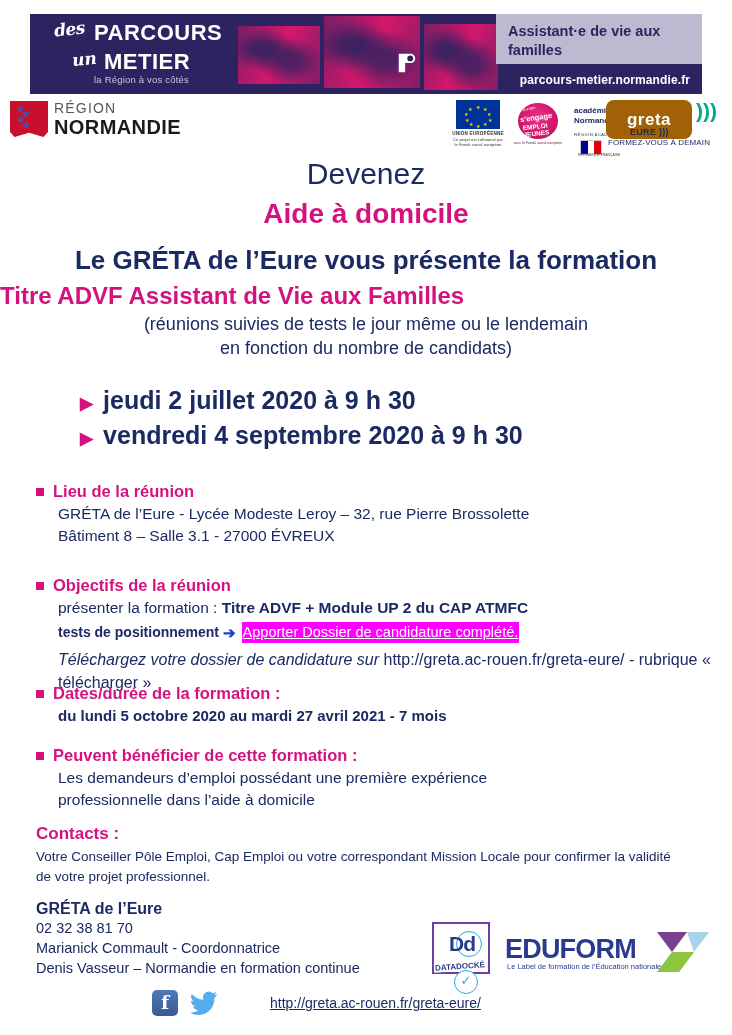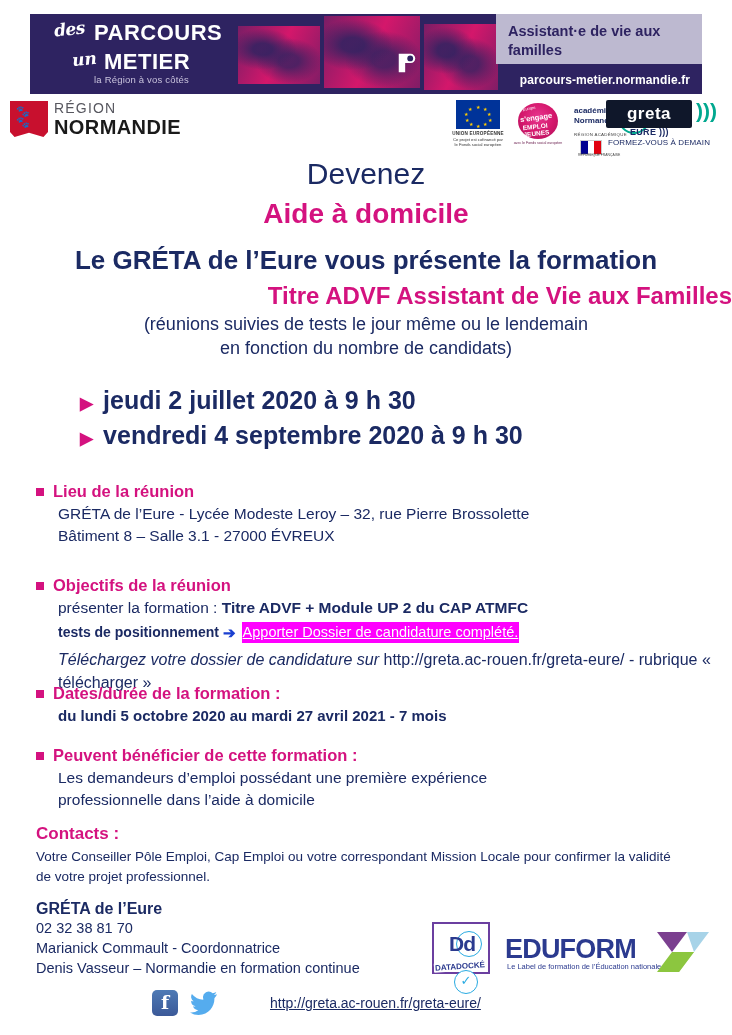--- a/index.html
+++ b/index.html
@@ -213,22 +213,22 @@
   }
   .ac-cap { position: absolute; left: 0; top: 31px; font-size: 4.4px; color: #444; letter-spacing: .3px; }
   .ac-paren { position: absolute; left: 72px; top: 4px; color: #00a88f; font-size: 17px; font-weight: bold; }
 
   .greta-logo {
     position: absolute; left: 148px; top: 2px;
     width: 132px; height: 52px;
   }
   .greta-pill {
     position: absolute; left: 6px; top: 2px;
-    width: 86px; height: 28px;
-    background: #0f172a; border-radius: 2px;
+    width: 86px; height: 39px;
+    background: #a16207; border-radius: 8px;
   }
   .greta-word {
     position: absolute; inset: 0;
     display: flex; align-items: center; justify-content: center;
     color: #ffffff; font-size: 17px; font-weight: bold;
     letter-spacing: 0.5px;
   }
   .greta-paren { position: absolute; left: 96px; top: 1px; color: #00a88f; font-size: 21px; font-weight: bold; }
   .greta-eure { position: absolute; left: 8px; top: 29px; font-size: 9px; font-weight: bold; color: #1b2a63; letter-spacing: .3px; padding-left: 22px; }
   .greta-slogan { position: absolute; left: 8px; top: 40px; font-size: 8px; color: #1b2a63; letter-spacing: .1px; }
@@ -252,21 +252,21 @@
     text-align: center;
     font-size: 28px; color: #d4127f; font-weight: bold;
   }
   .t-greta {
     position: absolute; left: 0; top: 245px; width: 732px;
     text-align: center;
     font-size: 26px; color: #1b2a63; font-weight: bold;
   }
   .t-titre {
     position: absolute; left: 0; top: 282px; width: 732px;
-    text-align: right;
+    text-align: left;
     font-size: 24px; color: #d4127f; font-weight: bold;
   }
   .t-paren {
     position: absolute; left: 0; top: 313px; width: 732px;
     text-align: center;
     font-size: 18px; color: #1b2a63; line-height: 1.33;
   }
 
   
   .dates {

